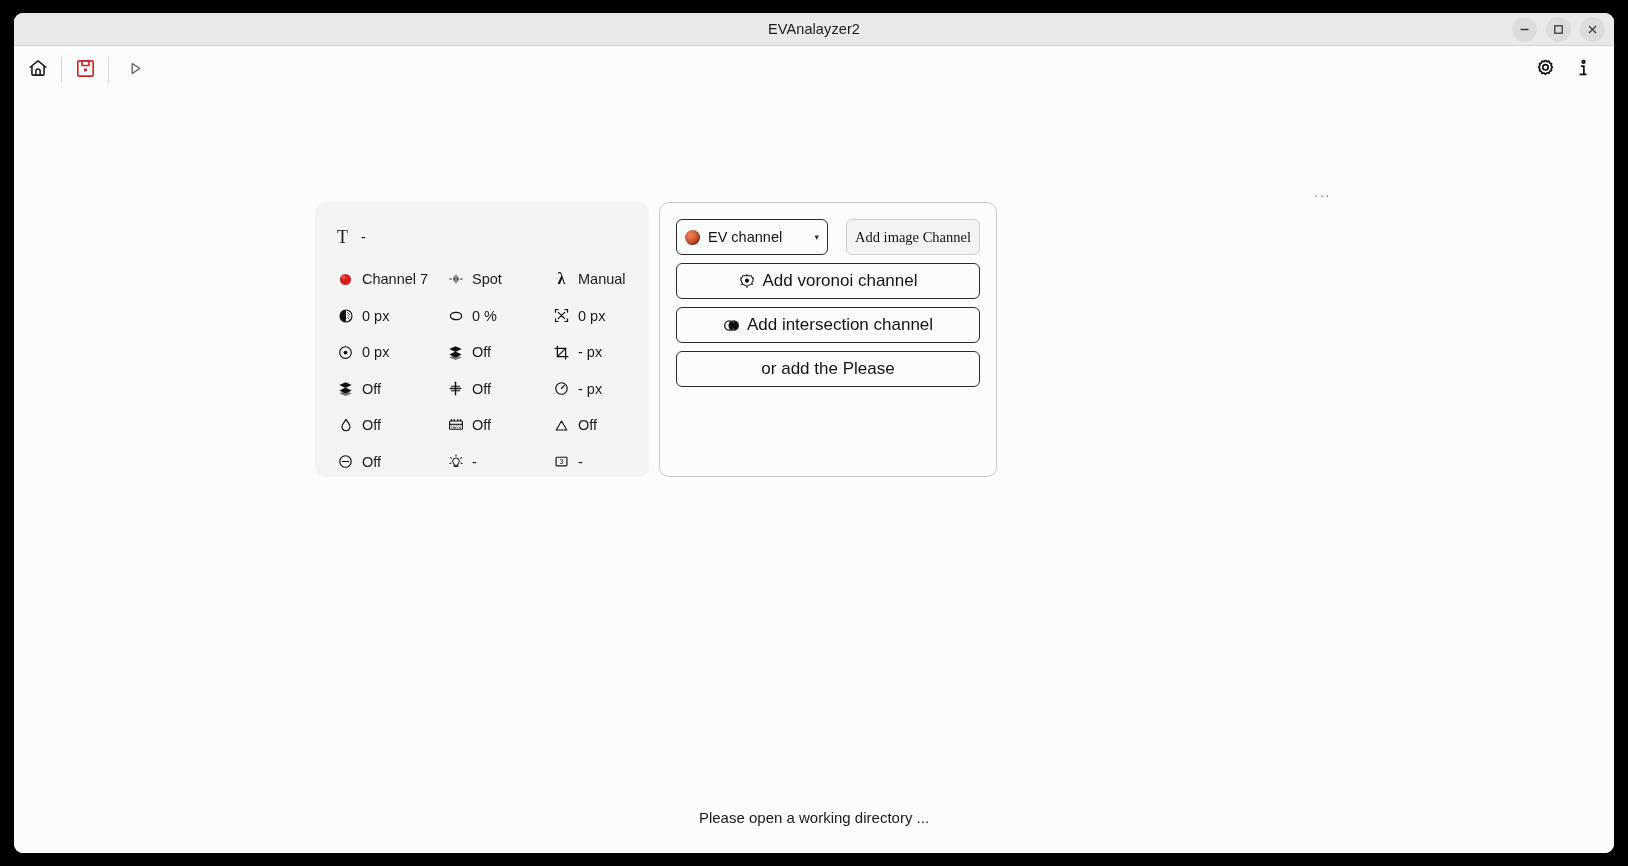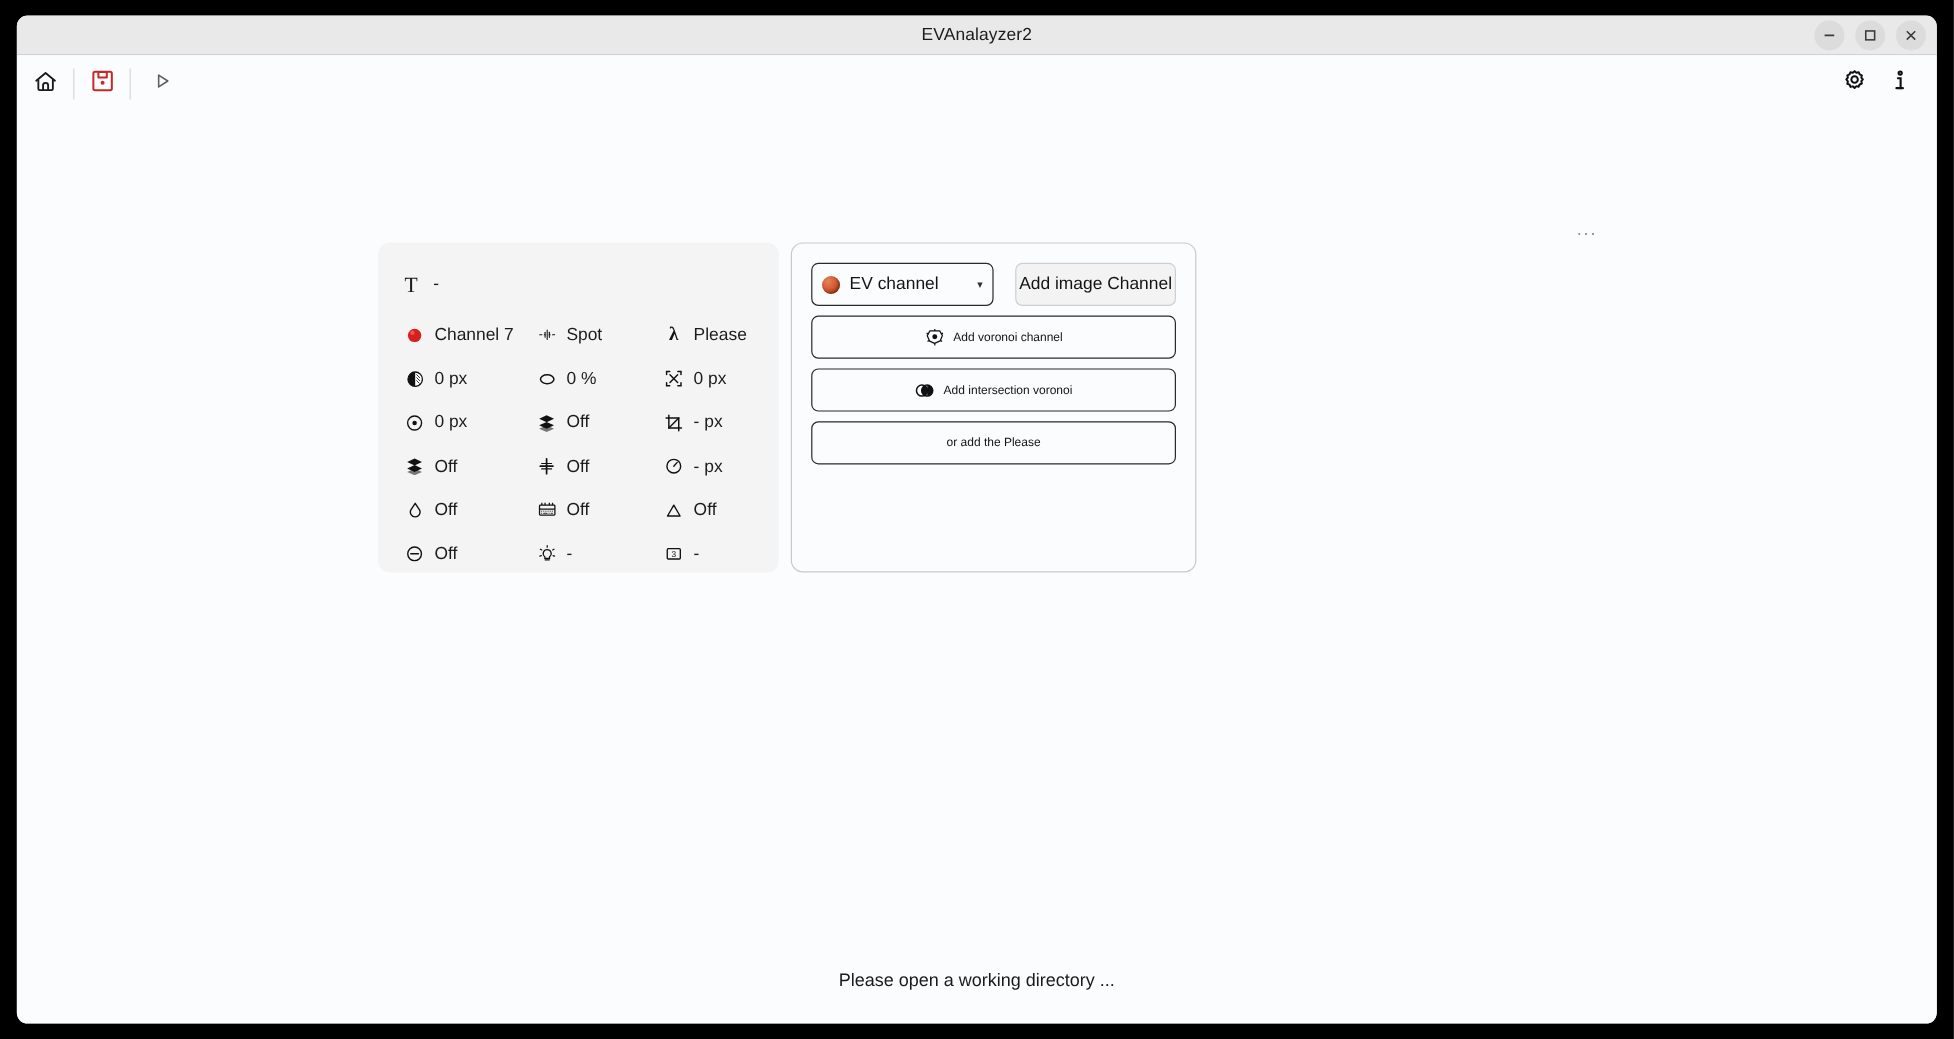--- a/index.html
+++ b/index.html
@@ -239,39 +239,39 @@
   }
   .btn-outline {
     height: 36px;
     background: #fbfcfe;
     border: 1px solid #2a2a2a;
     border-radius: 6px;
     display: flex;
     align-items: center;
     justify-content: center;
     gap: 7px;
-    font-size: 10px;
+    font-size: 17px;
     color: #131313;
     cursor: pointer;
     font-family: "Liberation Sans", sans-serif;
     width: 100%;
   }
   .btn-flat {
     flex: 1;
     height: 36px;
     background: #f3f3f3;
     border: 1px solid #cfcfcf;
     border-radius: 6px;
     display: flex;
     align-items: center;
     justify-content: center;
     font-size: 14.5px;
     color: #131313;
     cursor: pointer;
-    font-family: Liberation Sans, sans-serif;
+    font-family: Liberation Serif, serif;
     white-space: nowrap;
   }
   .btn-ico {
     width: 17px; height: 17px;
     display: flex; align-items: center; justify-content: center;
     flex: 0 0 17px;
   }
   .btn-ico svg { display: block; }
 
   
@@ -400,21 +400,21 @@
                 <line x1="10.8" y1="9" x2="11.8" y2="9"></line>
               <line x1="9" y1="4.6" x2="9" y2="13.4"></line>
               <line x1="7" y1="6.6" x2="7" y2="11.4"></line>
                 <line x1="11" y1="6.6" x2="11" y2="11.4"></line>
             </svg>
           </span>
           <span>Spot</span>
         </div>
         <div class="info-cell">
           <span class="ico lam">λ</span>
-          <span>Please</span>
+          <span>Manual</span>
         </div>
 
         <div class="info-cell">
           <span class="ico">
             <svg width="14" height="14" viewBox="0 0 14 14">
                 <circle cx="7" cy="7" r="6" fill="#111"></circle>
                 <path d="M7 1a6 6 0 0 1 0 12z" fill="#fff" opacity="0.0"></path>
                 <path d="M7 13A6 6 0 0 0 7 1z" fill="#fff"></path>
                 <circle cx="7" cy="7" r="6" fill="none" stroke="#111" stroke-width="1.1"></circle>
                 <line x1="8" y1="3" x2="11" y2="6" stroke="#111" stroke-width="0.7"></line>
@@ -605,21 +605,21 @@
 
       <button class="btn-outline">
         <span class="btn-ico">
           <svg width="17" height="17" viewBox="0 0 20 20">
             <circle cx="7.4" cy="10" r="5.4" fill="none" stroke="#111" stroke-width="1.5"></circle>
             <circle cx="12.6" cy="10" r="5.4" fill="none" stroke="#111" stroke-width="1.5"></circle>
             <path d="M10 5.1a5.4 5.4 0 0 1 0 9.8 5.4 5.4 0 0 1 0-9.8z" fill="#111"></path>
             <path d="M12.6 4.6a5.4 5.4 0 0 1 0 10.8z" fill="#111"></path>
           </svg>
         </span>
-        <span>Add intersection voronoi</span>
+        <span>Add intersection channel</span>
       </button>
 
       <button class="btn-outline">or add the Please</button>
 
     </div>
 
     <div id="statusbar">Please open a working directory ...</div>
 
   </div>
 </div>

